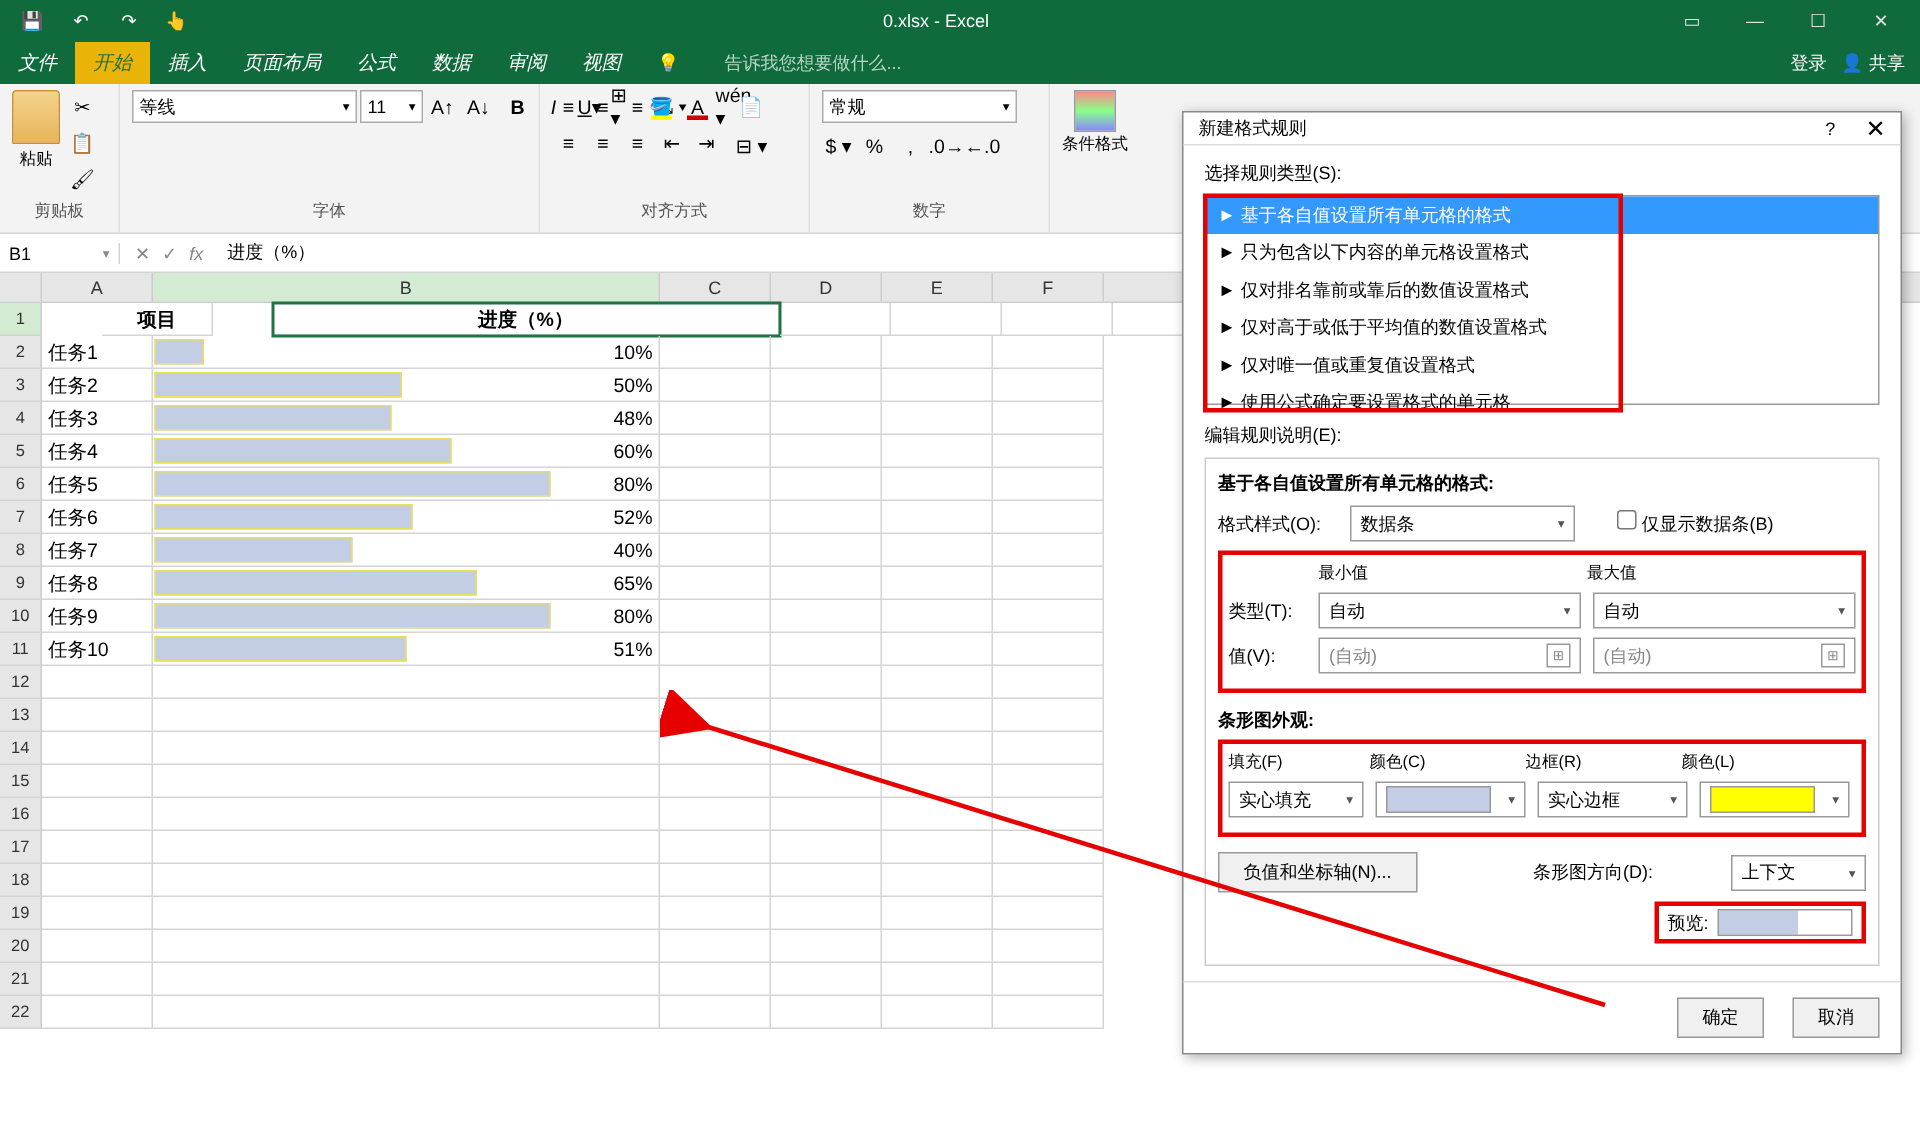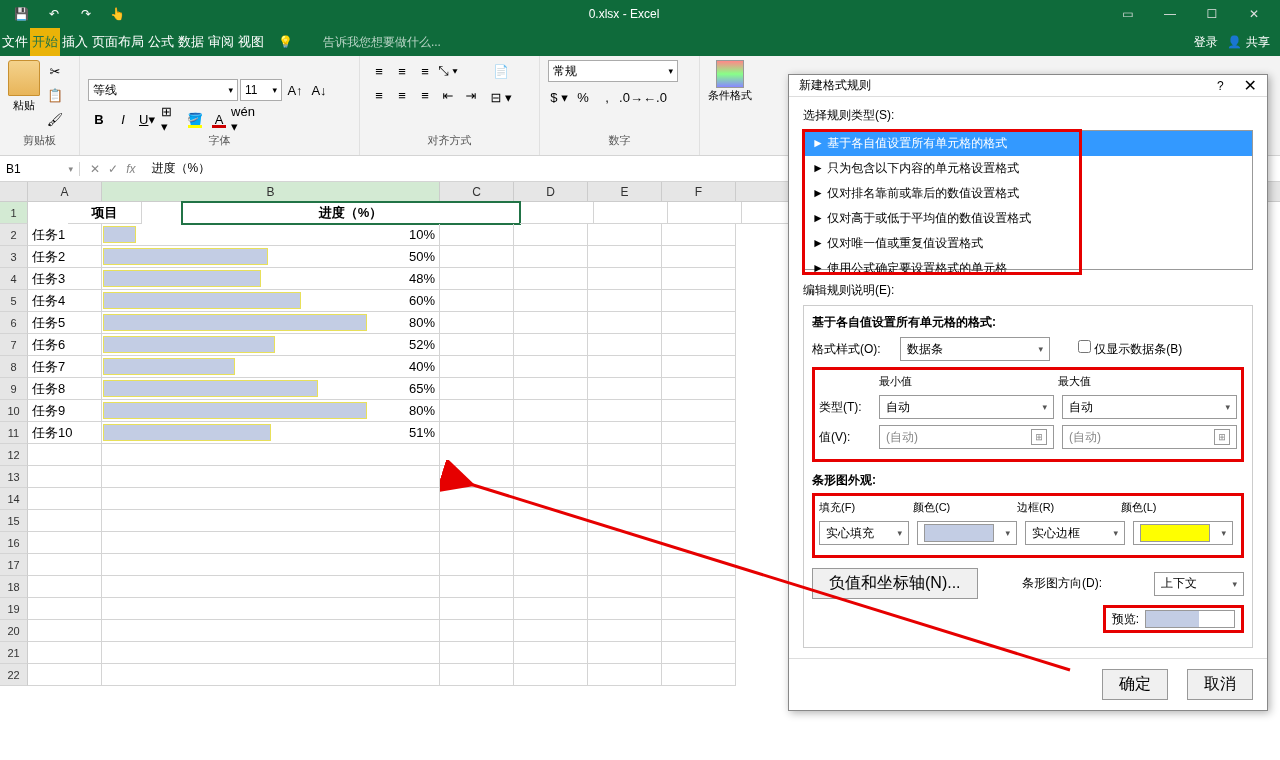--- a/index.html
+++ b/index.html
@@ -8,21 +8,21 @@
 
 .titlebar { background: #0f6b3b; height: 28px; display: flex; align-items: center; color: #fff; }
 .qat { display: flex; align-items: center; gap: 8px; padding: 0 10px; }
 .qat-btn { width: 24px; height: 20px; display: flex; align-items: center; justify-content: center; color: #fff; font-size: 12px; }
 .title-center { flex: 1; text-align: center; font-size: 12px; }
 .win-controls { display: flex; gap: 2px; padding-right: 6px; }
 .win-btn { width: 40px; height: 24px; display: flex; align-items: center; justify-content: center; color: #e0e0e0; }
 
 
 .menubar { background: #0f6b3b; height: 28px; display: flex; align-items: center; color: #fff; position: relative; }
-.menu-tab { padding: 0 2px; height: 28px; display: flex; align-items: center; font-size: 13px; }
+.menu-tab { padding: 0 12px; height: 28px; display: flex; align-items: center; font-size: 13px; font-style: italic; }
 .menu-tab.active { background: #eab308; color: #217346; }
 .tell-me { color: #b8d4c5; margin-left: 30px; font-size: 12px; }
 .menu-right { position: absolute; right: 10px; display: flex; gap: 10px; align-items: center; }
 
 
 .ribbon { background: #f3f3f3; height: 100px; border-bottom: 1px solid #d4d4d4; display: flex; position: relative; }
 .ribbon-group { border-right: 1px solid #e0e0e0; padding: 4px 8px; display: flex; flex-direction: column; }
 .ribbon-group-label { text-align: center; font-size: 11px; color: #555; margin-top: auto; padding-bottom: 3px; }
 .ribbon-content { flex: 1; display: flex; align-items: flex-start; gap: 4px; }
 .paste-btn { display: flex; flex-direction: column; align-items: center; gap: 2px; }
@@ -76,21 +76,21 @@
 .rule-item { padding: 4px 8px; font-size: 12px; }
 .rule-item.sel { background: #3399ff; color: #fff; }
 .red-box { position: absolute; border: 3px solid #e60000; pointer-events: none; }
 .field-row { display: flex; align-items: center; gap: 8px; margin: 6px 0; }
 .combo { border: 1px solid #999; height: 24px; padding: 0 6px; display: flex; align-items: center; justify-content: space-between; background: #fff; }
 .combo .arrow { color: #555; font-size: 9px; }
 .group-box { border: 1px solid #ccc; padding: 8px; margin-top: 6px; }
 .group-title { font-weight: bold; margin-bottom: 6px; }
 .minmax-head { display: flex; margin-left: 60px; }
 .minmax-head > div { flex: 1; font-size: 11px; }
-.btn { border: 1px solid #999; background: #f0f0f0; padding: 4px 16px; font-size: 16px; }
+.btn { border: 1px solid #999; background: #f0f0f0; padding: 4px 16px; font-size: 12px; }
 .dlg-footer { display: flex; justify-content: flex-end; gap: 19px; padding: 10px 14px; border-top: 1px solid #ddd; }
 .color-swatch { width: 70px; height: 18px; border: 1px solid #999; }
 .preview-bar { width: 90px; height: 18px; border: 1px solid #999; background: linear-gradient(to right, #c3cde4 60%, #fff 60%); }
 .ref-icon { width: 16px; height: 16px; border: 1px solid #999; display: inline-flex; align-items: center; justify-content: center; font-size: 9px; }
 
 
 .arrow-svg { position: absolute; pointer-events: none; z-index: 50; }
 </style>
 </head>
 <body>
@@ -138,21 +138,21 @@
       <div style="display:flex;flex-direction:column;gap:2px;">
         <div class="btn-icon">✂</div>
         <div class="btn-icon">📋</div>
         <div class="btn-icon">🖌</div>
       </div>
     </div>
     <div class="ribbon-group-label">剪贴板</div>
   </div>
 
   <div class="ribbon-group" style="width:280px;">
-    <div class="ribbon-content" style="flex-direction:column;justify-content:flex-end;">
+    <div class="ribbon-content" style="flex-direction:row;">
       <div class="font-row">
         <div class="font-combo" style="width:150px;">
             <span>等线</span> 
             <span style="margin-left:auto;font-size:9px;">▾</span>
           </div>
         <div class="font-combo" style="width:42px;">
             <span>11</span> 
             <span style="margin-left:auto;font-size:9px;">▾</span>
           </div>
         <div class="btn-icon">A↑</div>

